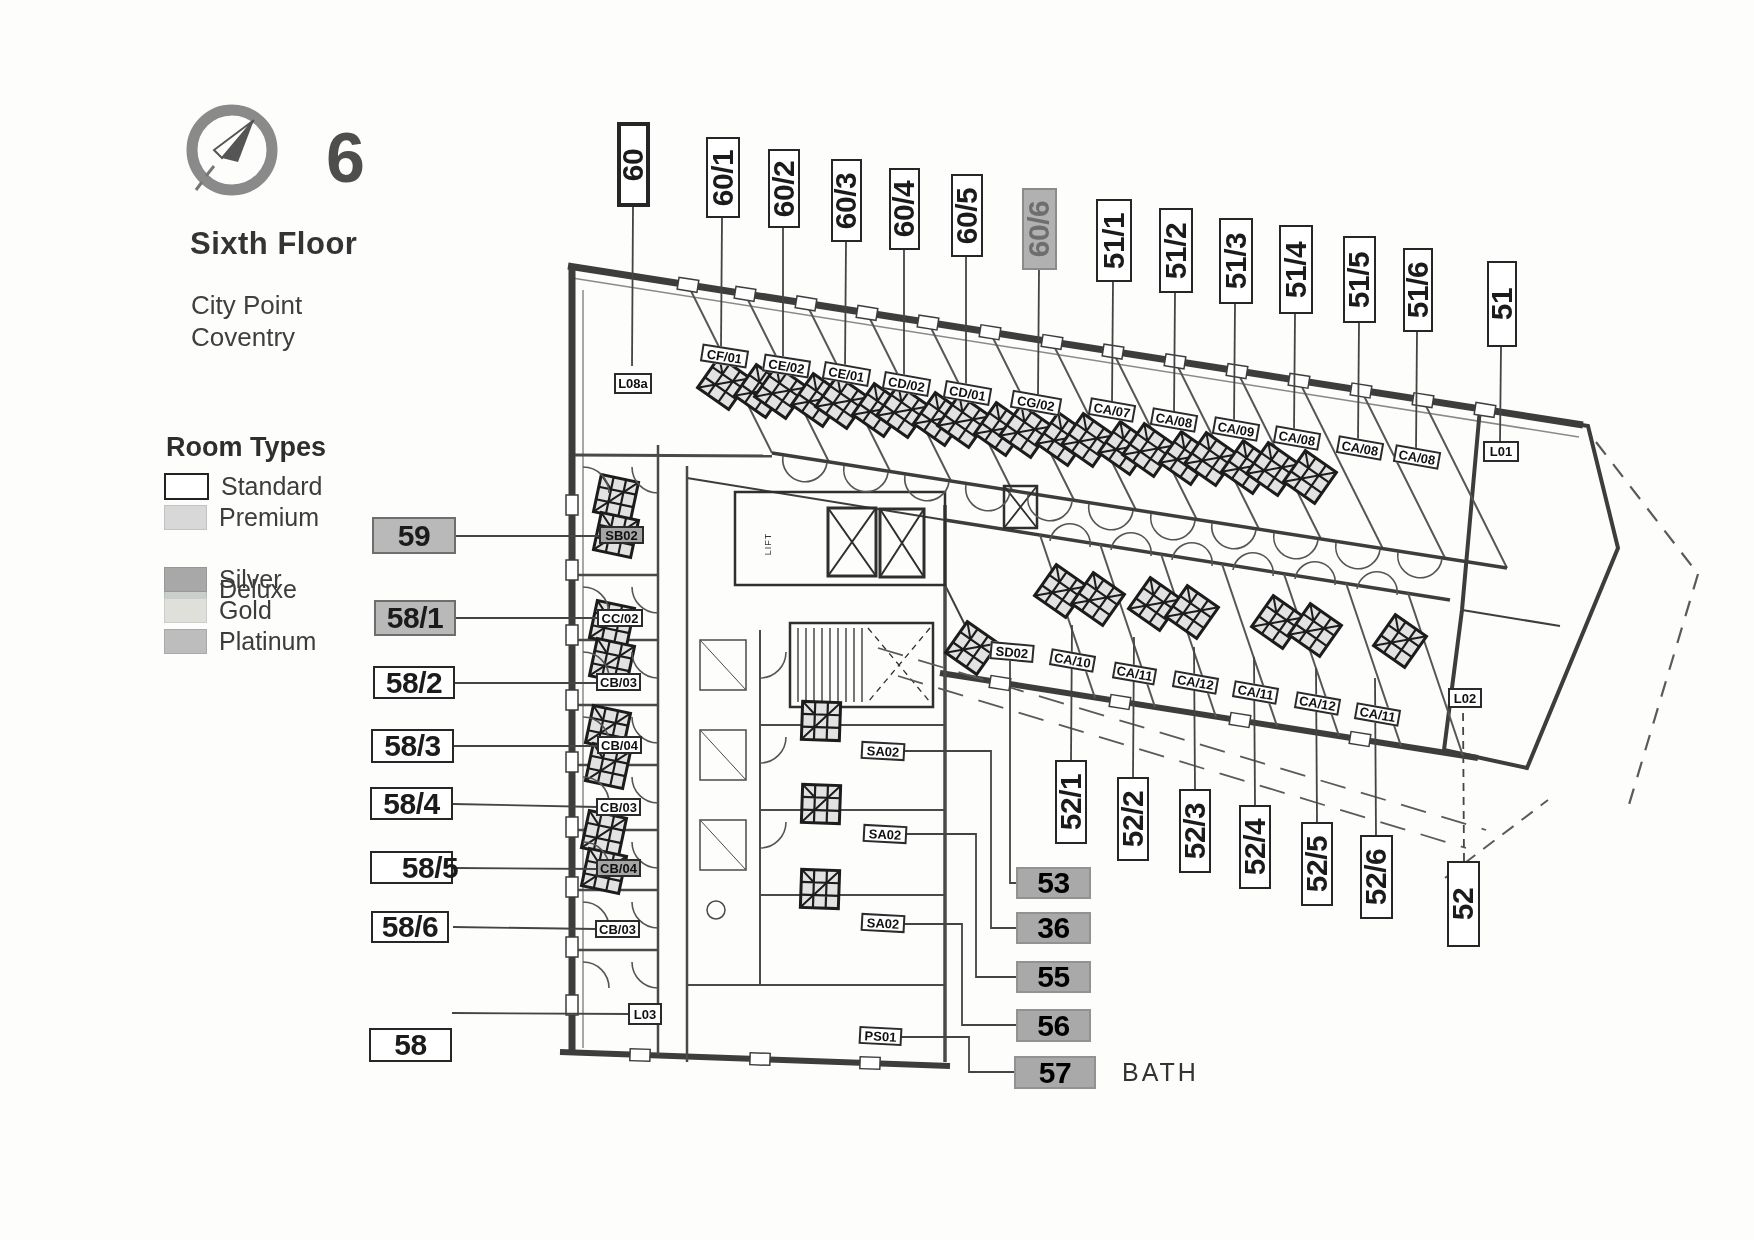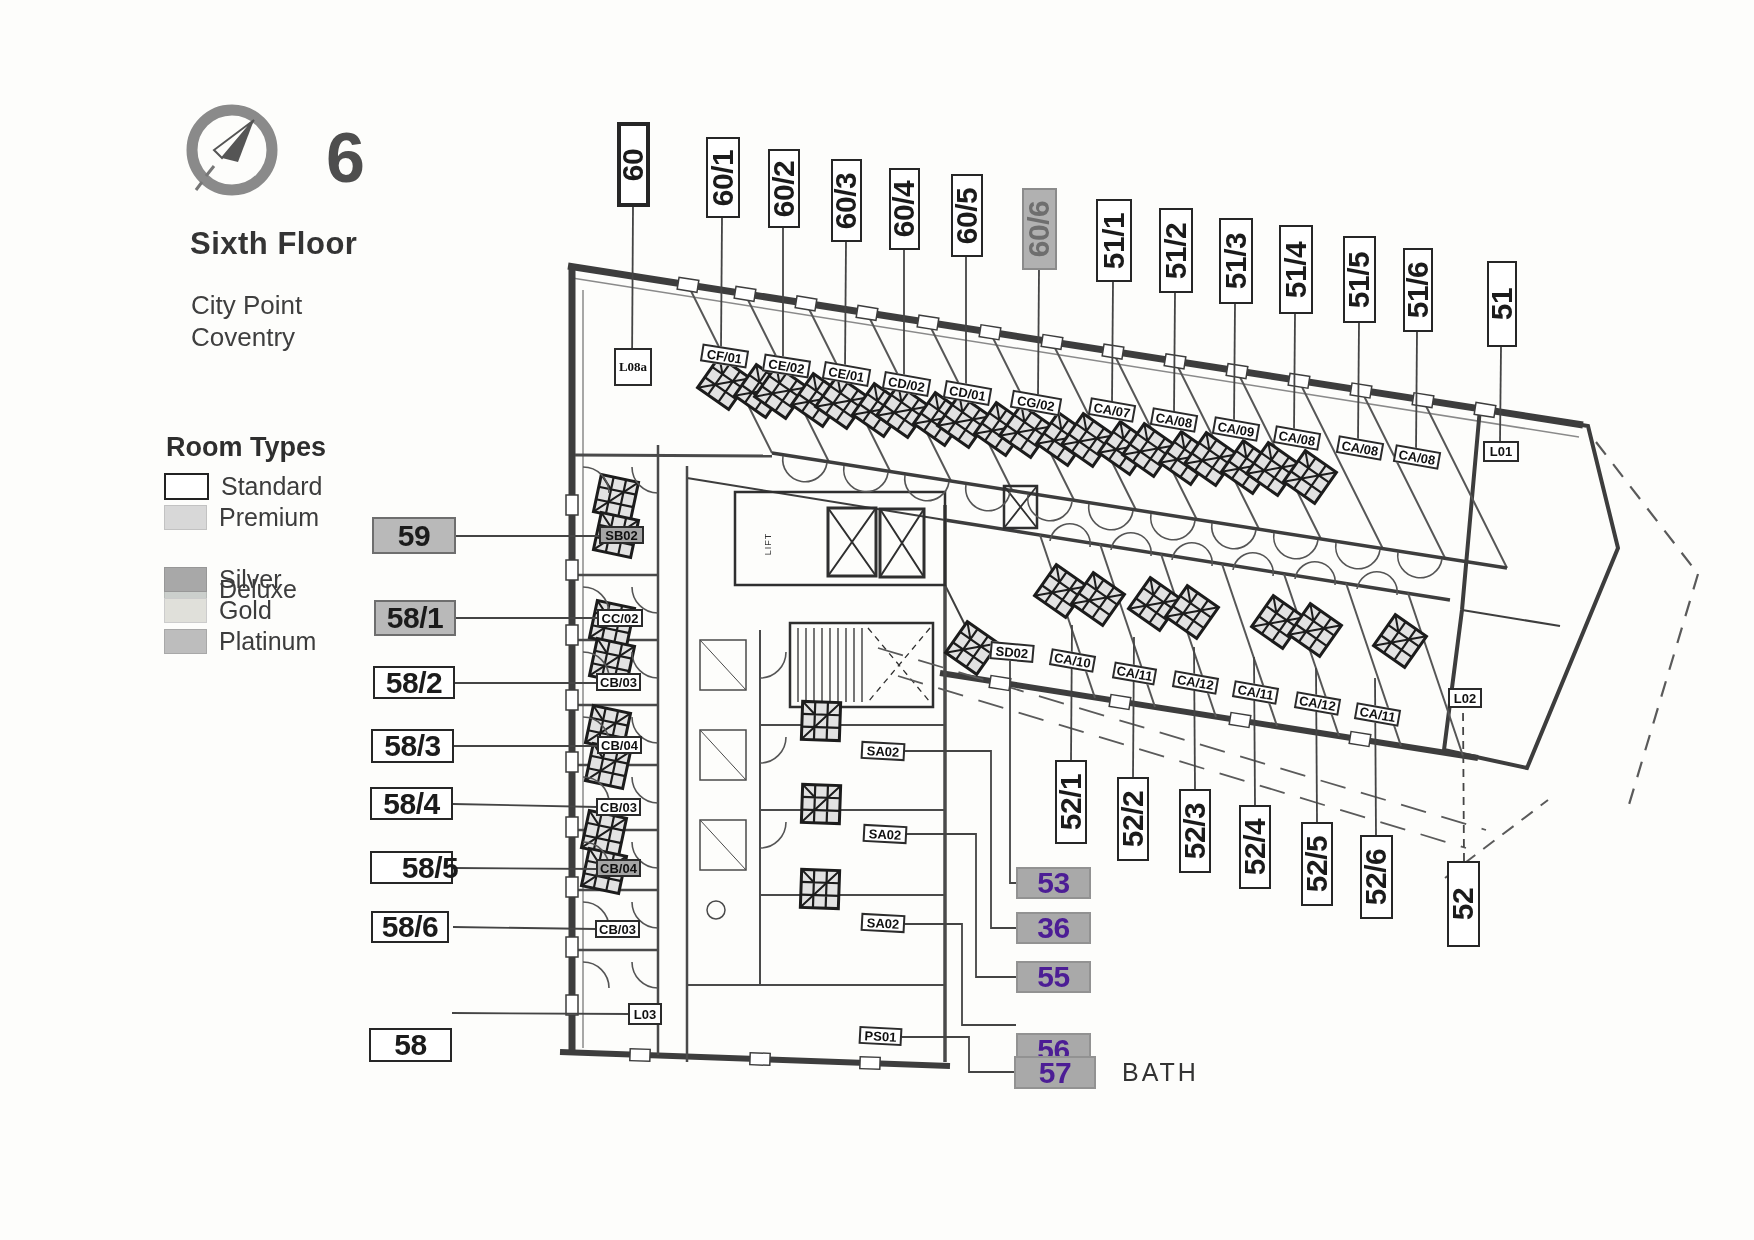--- a/index.html
+++ b/index.html
@@ -18,21 +18,21 @@
   
   #plan-svg{position:absolute;left:0;top:0;}
   #labels{position:absolute;left:0;top:0;width:1754px;height:1240px;pointer-events:none;}
   .callout{position:absolute;display:flex;align-items:center;justify-content:center;
            background:#fff;border:2px solid #262626;color:#1b1b1b;box-sizing:border-box;}
   .callout span{font-size:30px;font-weight:bold;white-space:nowrap;letter-spacing:-.5px;}
   .callout.rot span{transform:rotate(-90deg);}
   .c-bold{border-width:4px;}
   .c-premium{background:#b9b9b9;border-color:#6e6e6e;}
   .c-platinum{background:#b1b1b1;border-color:#8b8b8b;color:#6e6e6e;}
-  .c-silver{background:#a9a9a9;border-color:#929292;color:#4c1d95;}
+  .c-silver{background:#a9a9a9;border-color:#929292;color:#000000;}
   .code{position:absolute;display:flex;align-items:center;justify-content:center;
         background:#fff;border:2px solid #2b2b2b;color:#101010;box-sizing:border-box;
         font-size:13px;font-weight:bold;white-space:nowrap;}
   .k-gray{background:#a5a5a5;}
   .bath{position:absolute;left:1122px;top:1058px;font-size:25px;color:#333;letter-spacing:3px;}
   .lift{position:absolute;left:760px;top:508px;width:16px;height:72px;font-size:9px;color:#333;
         display:flex;align-items:center;justify-content:center;}
   .lift span{transform:rotate(-90deg);letter-spacing:1px;}
 </style>
 </head>
@@ -394,21 +394,21 @@
       </div>
       <div class="callout c-silver" style="left: 1016px; top: 867px; width: 75px; height: 32px;">
         <span>53</span>
       </div>
       <div class="callout c-silver" style="left: 1016px; top: 912px; width: 75px; height: 32px;">
         <span>36</span>
       </div>
       <div class="callout c-silver" style="left: 1016px; top: 961px; width: 75px; height: 32px;">
         <span>55</span>
       </div>
-      <div class="callout c-silver" style="left: 1016px; top: 1033px; width: 75px; height: 33px;">
+      <div class="callout c-silver" style="left: 1016px; top: 1009px; width: 75px; height: 33px;">
         <span>56</span>
       </div>
       <div class="callout c-silver" style="left: 1014px; top: 1056px; width: 82px; height: 33px;">
         <span>57</span>
       </div>
       <div class="callout rot" style="left: 1055px; top: 760px; width: 32px; height: 84px;">
         <span>52/1</span>
       </div>
       <div class="callout rot" style="left: 1117px; top: 777px; width: 32px; height: 84px;">
         <span>52/2</span>
@@ -421,21 +421,21 @@
       </div>
       <div class="callout rot" style="left: 1301px; top: 822px; width: 32px; height: 84px;">
         <span>52/5</span>
       </div>
       <div class="callout rot" style="left: 1360px; top: 835px; width: 33px; height: 84px;">
         <span>52/6</span>
       </div>
       <div class="callout rot" style="left: 1447px; top: 861px; width: 33px; height: 86px;">
         <span>52</span>
       </div>
-      <div class="code" style="left: 614px; top: 348px; width: 38px; height: 38px; font-family: Liberation Serif, serif;">L08a</div>
+      <div class="code" style="left: 614px; top: 373px; width: 38px; height: 21px;">L08a</div>
       <div class="code" style="left: 701px; top: 347px; width: 47px; height: 18px; transform: rotate(9deg);">CF/01</div>
       <div class="code" style="left: 763px; top: 357px; width: 47px; height: 18px; transform: rotate(9deg);">CE/02</div>
       <div class="code" style="left: 823px; top: 365px; width: 47px; height: 18px; transform: rotate(10deg);">CE/01</div>
       <div class="code" style="left: 883px; top: 375px; width: 47px; height: 18px; transform: rotate(10deg);">CD/02</div>
       <div class="code" style="left: 944px; top: 384px; width: 47px; height: 18px; transform: rotate(10deg);">CD/01</div>
       <div class="code" style="left: 1011px; top: 394px; width: 50px; height: 18px; transform: rotate(10deg);">CG/02</div>
       <div class="code" style="left: 1089px; top: 401px; width: 46px; height: 18px; transform: rotate(10deg);">CA/07</div>
       <div class="code" style="left: 1151px; top: 411px; width: 46px; height: 18px; transform: rotate(10deg);">CA/08</div>
       <div class="code" style="left: 1213px; top: 420px; width: 46px; height: 18px; transform: rotate(10deg);">CA/09</div>
       <div class="code" style="left: 1274px; top: 429px; width: 46px; height: 18px; transform: rotate(10deg);">CA/08</div>

